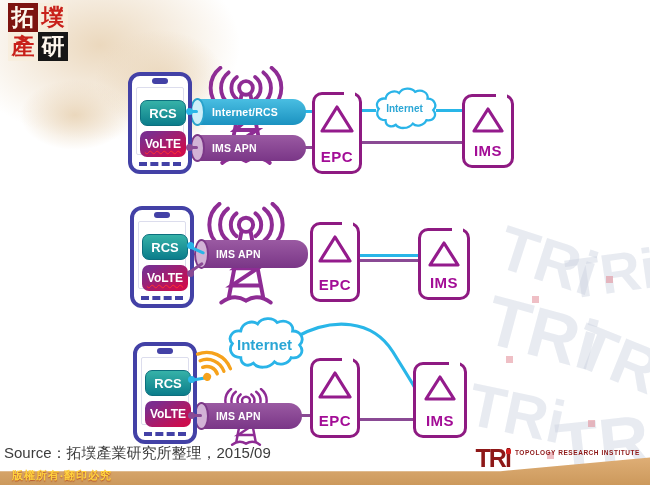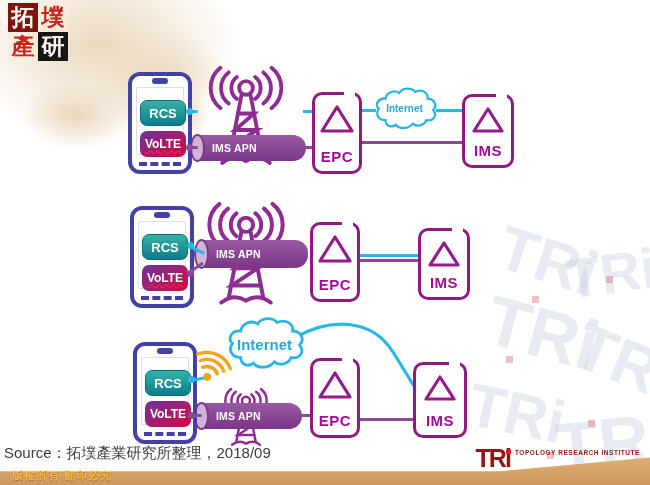--- a/index.html
+++ b/index.html
@@ -84,21 +84,21 @@
   .cloud{position:absolute;z-index:2;}
   .clbl{position:absolute;left:0;right:3px;text-align:center;color:#2aa6d5;font-weight:bold;}
   .wifi{position:absolute;z-index:3;transform:rotate(24deg);}
   .curve{position:absolute;z-index:1;}
 
   .source{position:absolute;left:4px;top:444px;font-size:15px;color:#3c3c3c;z-index:4;}
 
   .bar{position:absolute;left:0;bottom:0;width:650px;height:30px;z-index:4;
        background:linear-gradient(#e0b078,#cc995c);
        clip-path:polygon(0 54%,77% 54%,100% 8%,100% 100%,0 100%);}
-  .copyright{position:absolute;left:12px;bottom:2px;z-index:5;font-size:11px;font-weight:normal;
+  .copyright{position:absolute;left:12px;bottom:2px;z-index:5;font-size:11px;font-weight:bold;
              color:#ffd23e;letter-spacing:1px;text-shadow:0 1px 1px rgba(178,62,22,.8);text-align:center;}
 
   .brand{position:absolute;right:10px;bottom:16px;z-index:5;display:flex;align-items:flex-start;gap:5px;}
   .tri{font-size:25px;font-weight:bold;color:#8e1818;letter-spacing:-2px;line-height:.85;position:relative;}
   .tridot{position:absolute;right:-1px;top:1px;width:5px;height:5px;background:#d61f1f;border-radius:1px;}
   .bn{display:flex;flex-direction:column;}
   .bcn{font-size:13px;font-weight:bold;color:#8e1818;letter-spacing:1.5px;font-family:"Liberation Serif",serif;}
   .ben{font-size:6.5px;font-weight:bold;color:#8e1818;letter-spacing:.55px;margin-top:1px;}
 </style>
 </head>
@@ -156,20 +156,24 @@
         <span class="squig">VoLTE</span>
       </div>
     <div class="dashes"></div>
   </div>
 
   <span class="dot c" style="left:186px;top:108px;"></span>
   <div class="conn c" style="left:188px;top:110px;width:10px;"></div>
   <span class="dot p" style="left:186px;top:144px;"></span>
   <div class="conn p" style="left:188px;top:146px;width:10px;"></div>
 
+  <div class="pipe cyan" style="left:194px;top:99px;width:112px;">
+    <span class="cap"></span>
+    <span class="plbl">Internet/RCS</span>
+  </div>
   <div class="pipe purple" style="left:194px;top:135px;width:112px;">
     <span class="cap"></span>
     <span class="plbl">IMS APN</span>
   </div>
 
   <div class="line c" style="left:303px;top:110px;width:11px;"></div>
   <div class="line p" style="left:303px;top:146px;width:11px;"></div>
   <div class="line c" style="left:360px;top:109px;width:16px;"></div>
   <div class="line c" style="left:436px;top:109px;width:28px;"></div>
   <div class="line p" style="left:360px;top:141px;width:104px;"></div>
@@ -322,21 +326,21 @@
   </div>
 
   <div class="node" style="left:413px;top:362px;width:54px;height:76px;">
     <svg width="32" height="28">
         <polygon points="16,3 30,25 2,25" fill="none" stroke="#941b8c" stroke-width="3.2" stroke-linejoin="round"></polygon>
       </svg>
     <span class="nlbl">IMS</span>
     <span class="notch"></span>
   </div>
 
-  <div class="source">Source：拓墣產業研究所整理，2018/09</div>
+  <div class="source">Source：拓墣產業研究所整理，2015/09</div>
   <div class="bar"></div>
   <div class="copyright">版權所有‧翻印必究</div>
 
   <div class="brand">
     <span class="tri">TRi<span class="tridot"></span></span>
     <span class="bn">
       <span class="ben">TOPOLOGY RESEARCH INSTITUTE</span>
     </span>
   </div>
 

